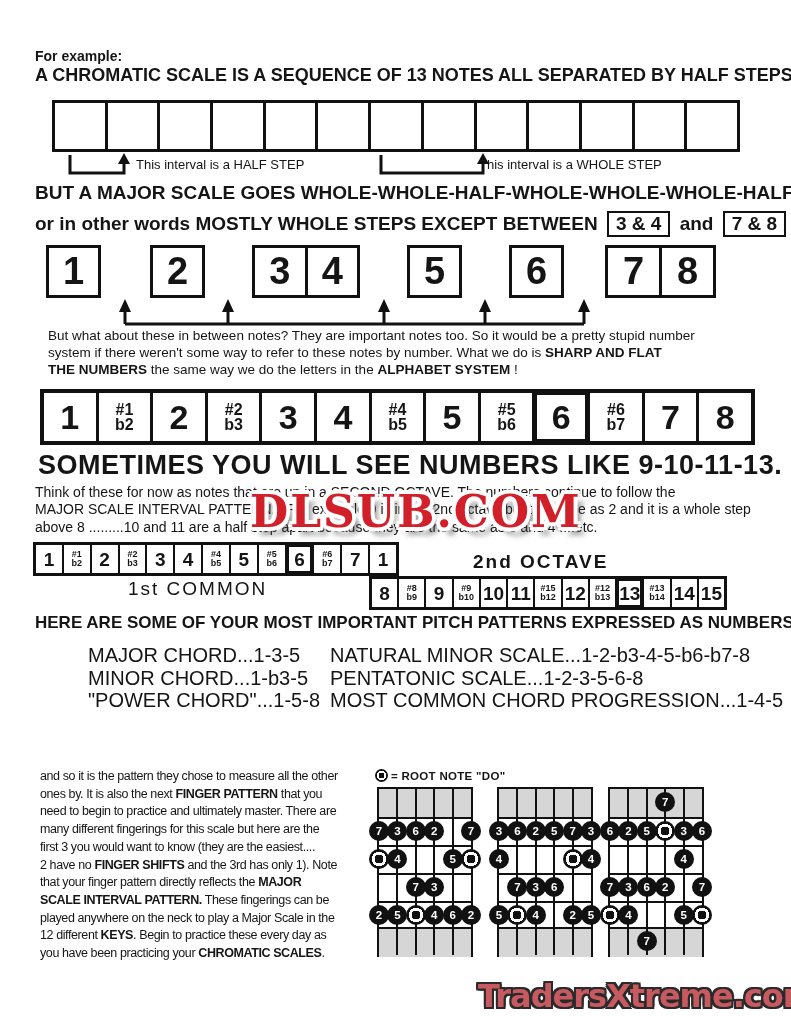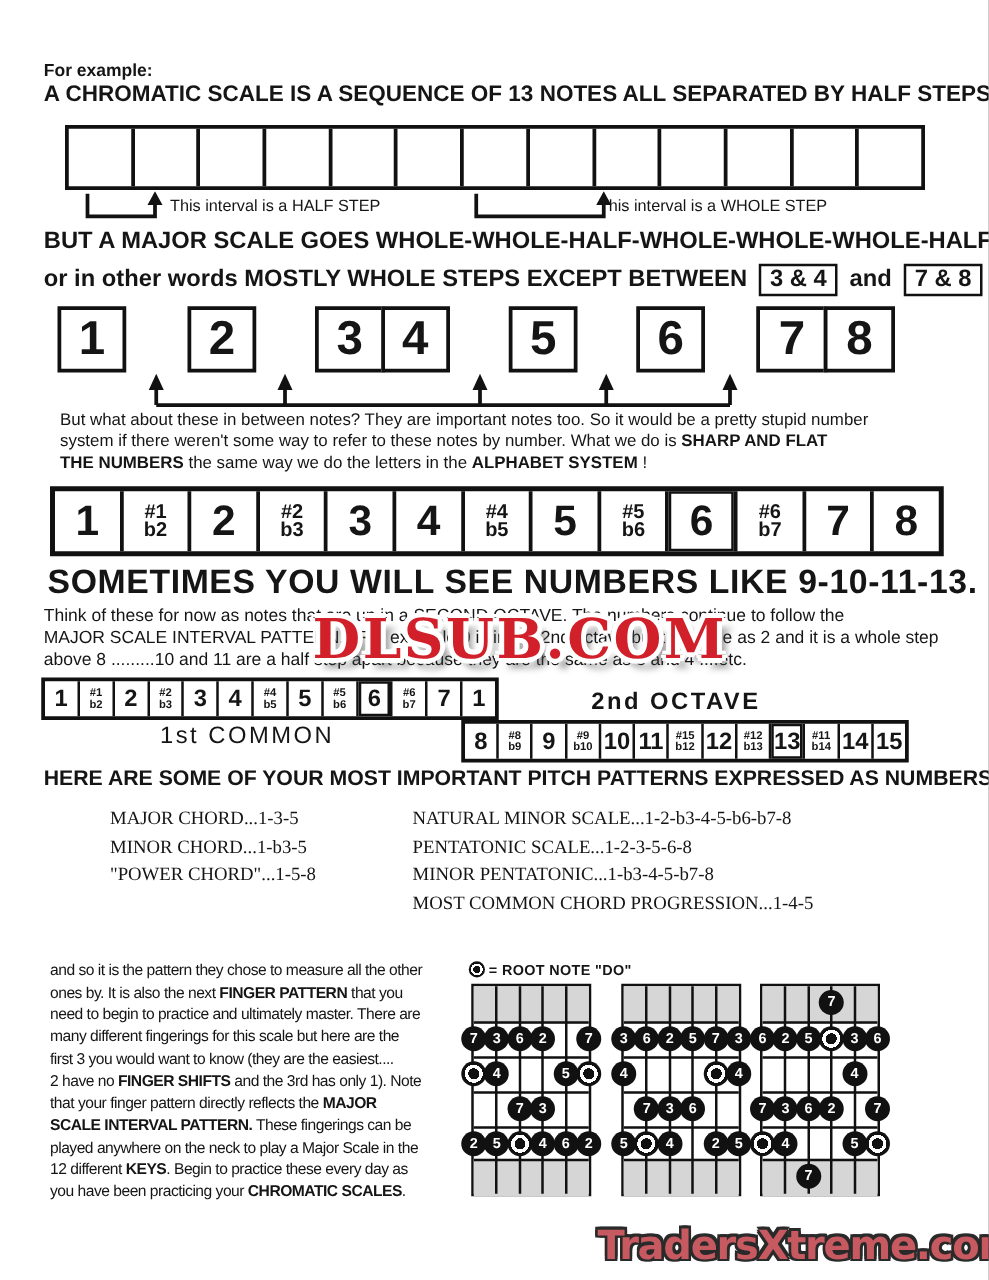--- a/index.html
+++ b/index.html
@@ -64,21 +64,21 @@
   #octave1-row{left:33px;top:542px;width:366px;height:34px;}
   #octave2-row{left:369px;top:576px;width:358px;height:34px;}
   .minirow .cell{border-right:2px solid #111;}
   .minirow .cnum{font-size:19px;font-weight:bold;line-height:1;}
   .minirow .csf{font-size:9px;font-weight:bold;line-height:0.95;display:block;}
   .octave-label{font-size:19px;letter-spacing:2px;}
   #octave1-label{left:128px;top:578px;}
   #octave2-label{left:473px;top:551px;font-weight:bold;}
 
   #pitch-headline{left:35px;top:613px;font-size:17px;}
-  .pattern-col{top:644px;font-size:15px;line-height:22.5px;white-space:nowrap;font-family:Liberation Serif, serif;}
+  .pattern-col{top:644px;font-size:20px;line-height:22.5px;white-space:nowrap;}
   #patterns-left{left:88px;}
   #patterns-right{left:330px;}
 
   #diatonic-headline{left:35px;top:737px;font-size:18px;}
   #body-para{left:40px;top:768px;font-size:12.5px;letter-spacing:-0.4px;line-height:17.7px;white-space:nowrap;}
 
   
   .fret{position:absolute;top:787px;width:96px;height:170px;border:2px solid #111;background:#fff;box-sizing:border-box;}
   .band{position:absolute;left:0;right:0;height:28px;background:#d6d6d6;}
   .band.top{top:0;border-bottom:2px solid #111;}
@@ -305,41 +305,40 @@
         <span class="cnum">12</span>
       </div>
       <div class="cell">
         <span class="csf">#12</span>
         <span class="csf">b13</span>
       </div>
       <div class="cell hl">
         <span class="cnum">13</span>
       </div>
       <div class="cell">
-        <span class="csf">#11</span>
+        <span class="csf">#13</span>
         <span class="csf">b14</span>
       </div>
       <div class="cell">
         <span class="cnum">14</span>
       </div>
       <div class="cell">
         <span class="cnum">15</span>
       </div>
     </div>
 
   <div class="abs headline" id="pitch-headline">HERE ARE SOME OF YOUR MOST IMPORTANT PITCH PATTERNS EXPRESSED AS NUMBERS.</div>
   <div class="abs pattern-col" id="patterns-left">
       <div class="pline">MAJOR CHORD...1-3-5</div>
       <div class="pline">MINOR CHORD...1-b3-5</div>
       <div class="pline">"POWER CHORD"...1-5-8</div>
     </div>
   <div class="abs pattern-col" id="patterns-right">
       <div class="pline">NATURAL MINOR SCALE...1-2-b3-4-5-b6-b7-8</div>
       <div class="pline">PENTATONIC SCALE...1-2-3-5-6-8</div>
-      <div class="pline">MINOR PENTATONIC...1-b3-4-5-b7-8</div>
       <div class="pline">MOST COMMON CHORD PROGRESSION...1-4-5</div>
     </div>
 
   <div class="abs" id="body-para"><span>and so it is the pattern they chose to measure all the other</span><br><span>ones by. It is also the next </span><span class="b">FINGER PATTERN</span><span> that you</span><br><span>need to begin to practice and ultimately master. There are</span><br><span>many different fingerings for this scale but here are the</span><br><span>first 3 you would want to know (they are the easiest....</span><br><span>2 have no </span><span class="b">FINGER SHIFTS</span><span> and the 3rd has only 1). Note</span><br><span>that your finger pattern directly reflects the </span><span class="b">MAJOR</span><br><span class="b">SCALE INTERVAL PATTERN.</span><span>  These fingerings can be</span><br><span>played anywhere on the neck to play a Major Scale in the</span><br><span>12 different </span><span class="b">KEYS</span><span>. Begin to practice these every day as</span><br><span>you have been practicing your </span><span class="b">CHROMATIC SCALES</span><span>.</span></div>
 
   <div class="abs fret-caption" id="root-legend">
     <span class="dot root legend-dot"></span><span>= ROOT NOTE "DO"</span>
   </div>
   <div class="abs fret-caption" id="label-index-up"></div>
   <div class="abs fret-caption" id="label-pinky-down"></div>

